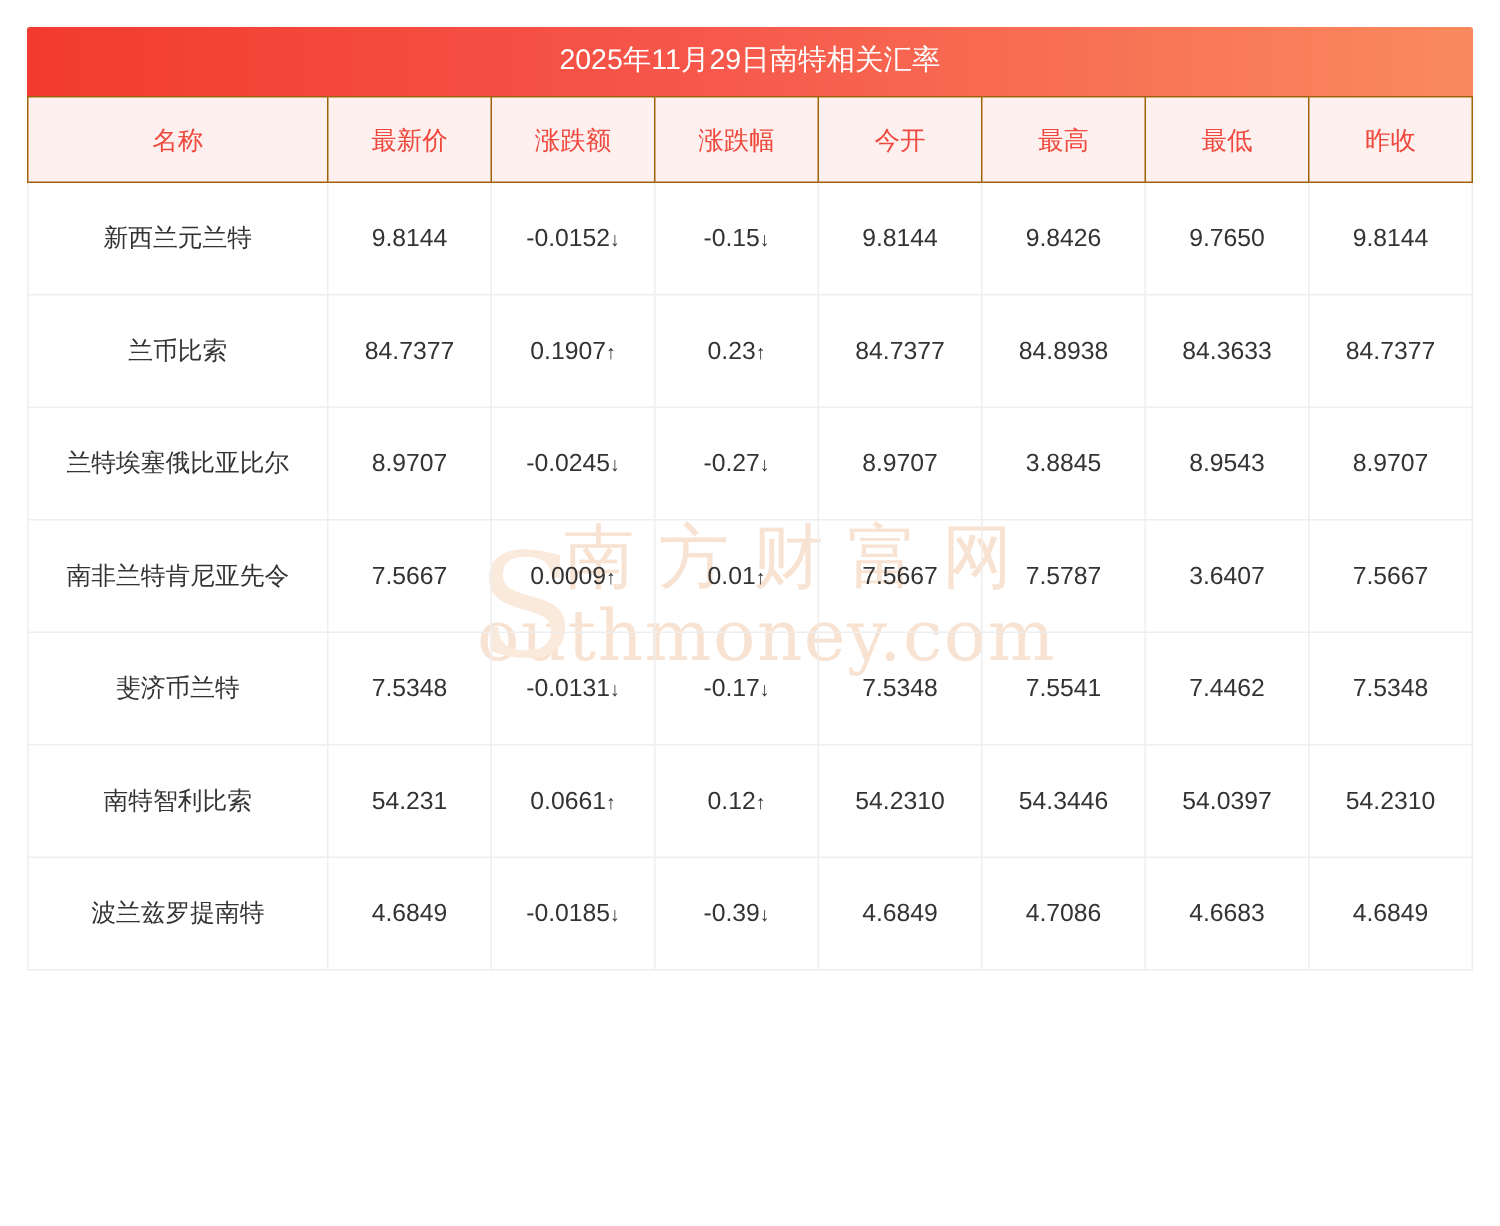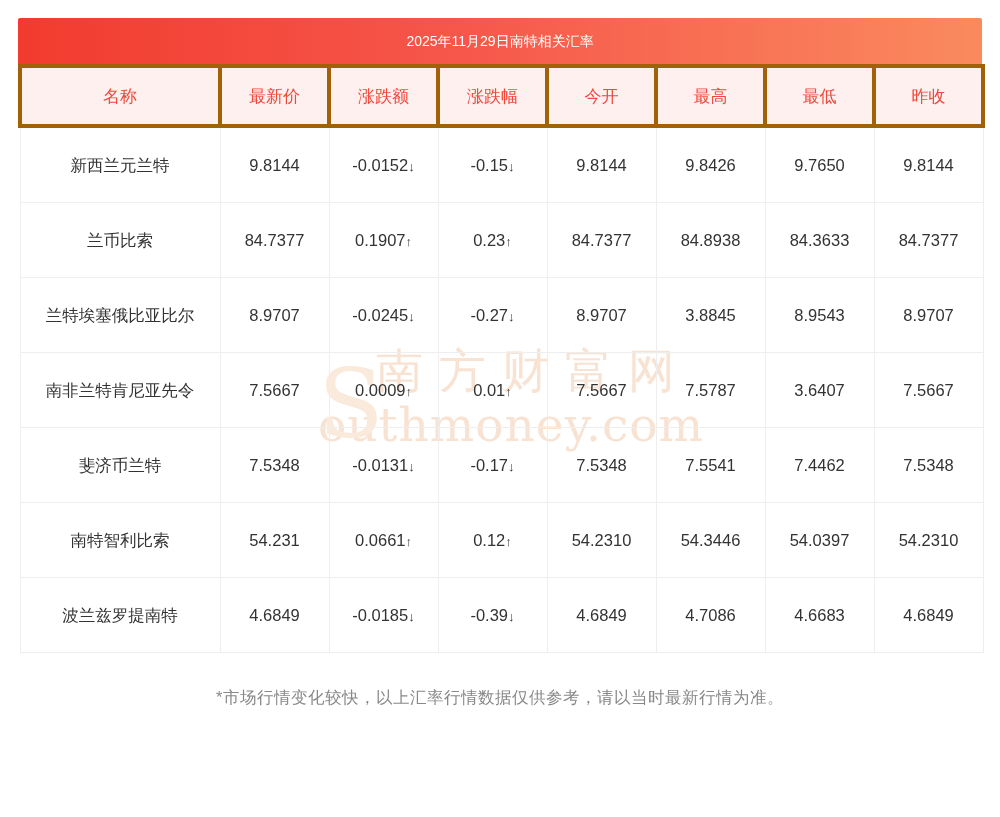--- a/index.html
+++ b/index.html
@@ -19,39 +19,39 @@
     width: 964px;
     margin: 0 auto;
     padding-top: 18px;
     position: relative;
   }
   .title-bar {
     height: 46px;
     line-height: 46px;
     text-align: center;
     color: #ffffff;
-    font-size: 14px;
+    font-size: 19px;
     background: linear-gradient(90deg, #f23b2f 0%, #f6564a 45%, #fa8a5e 100%);
     border-radius: 2px 2px 0 0;
   }
   table.rates {
     width: 100%;
     border-collapse: collapse;
     table-layout: fixed;
     background: transparent;
     position: relative;
     z-index: 2;
   }
   table.rates th {
     background: #fdf0ef;
     color: #f0483c;
     font-weight: normal;
     font-size: 17px;
     height: 54px;
-    border: 4px solid #a16207;
+    border: 1px solid #a16207;
     text-align: center;
   }
   table.rates td {
     height: 62px;
     border: 1px solid #eeeeee;
     text-align: center;
     font-size: 16.5px;
     color: #333;
     background: transparent;
   }
@@ -215,14 +215,13 @@
           <td class="down"><span>-0.0185</span><span class="arrow">↓</span></td>
           <td class="down"><span>-0.39</span><span class="arrow">↓</span></td>
           <td class="">4.6849</td>
           <td class="">4.7086</td>
           <td class="">4.6683</td>
           <td class="">4.6849</td>
         </tr>
       </tbody>
   </table>
 
-  <div class="footnote">*市场行情变化较快，以上汇率行情数据仅供参考，请以当时最新行情为准。</div>
 </div>
 
 </body></html>

